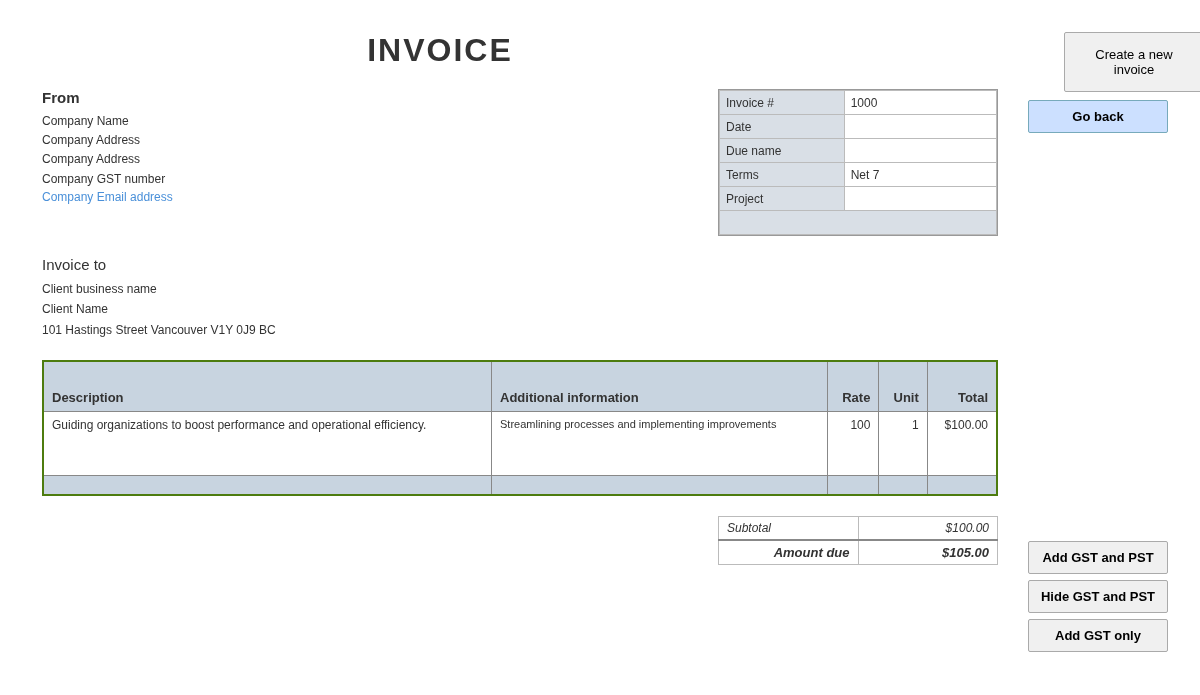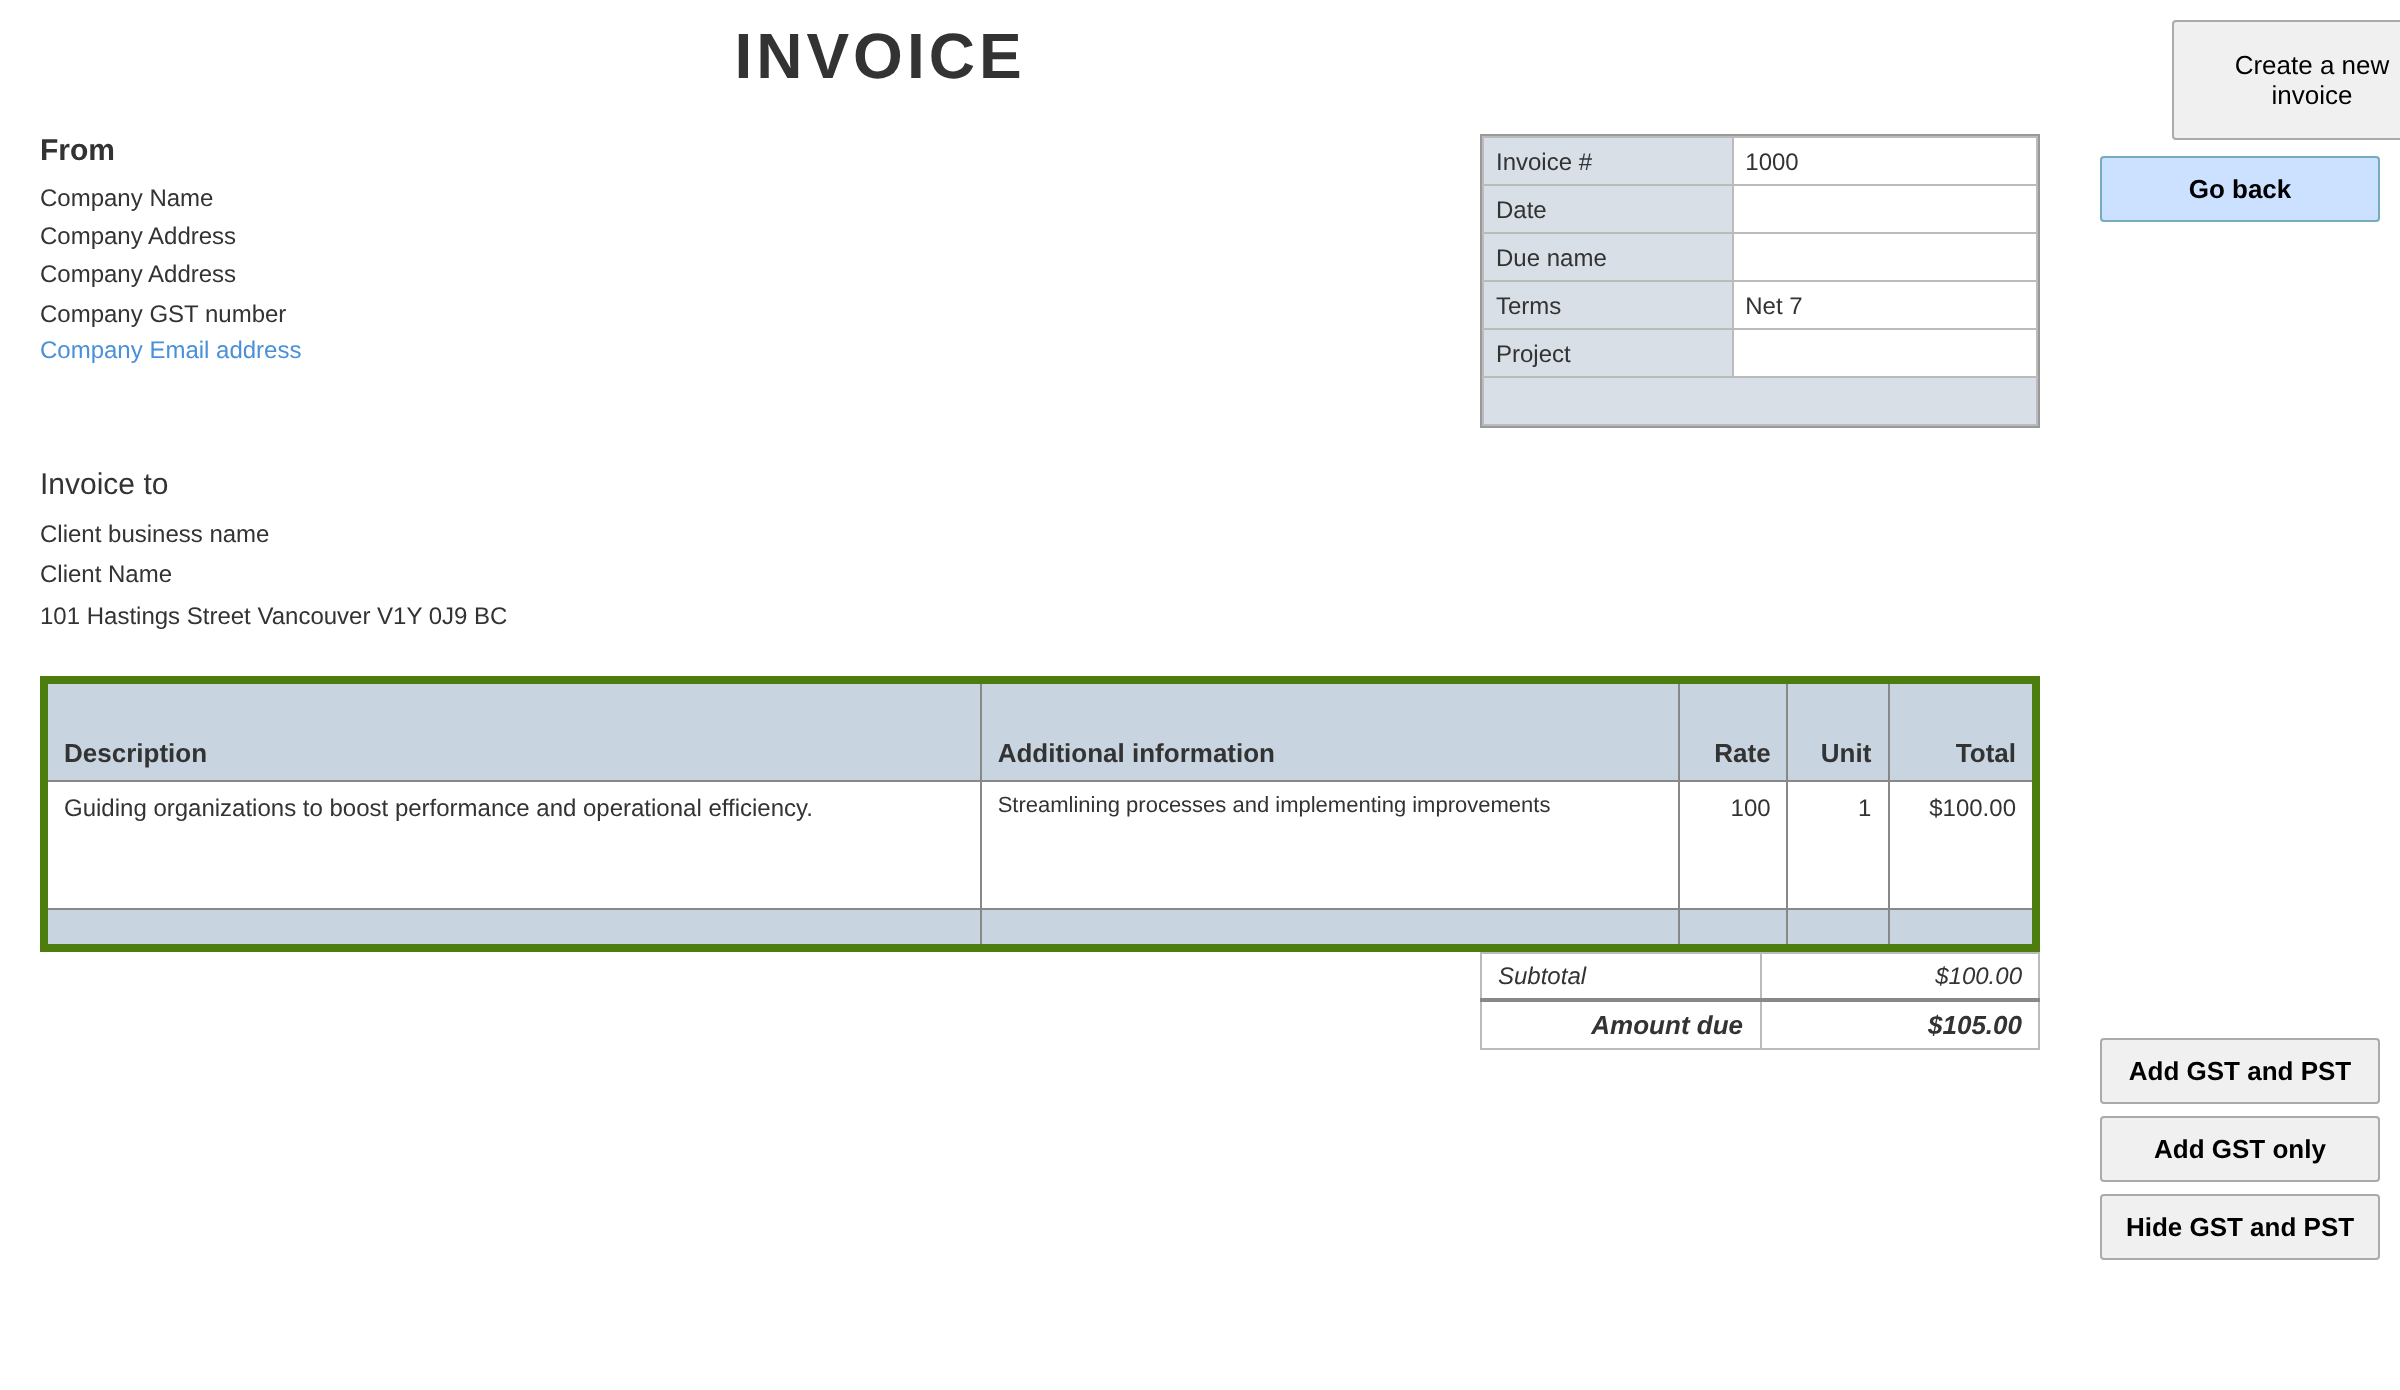--- a/index.html
+++ b/index.html
@@ -1,17 +1,17 @@
 <!DOCTYPE html>
 <html><head>
   <meta charset="utf-8">
   <style>
     * { box-sizing: border-box; margin: 0; padding: 0; }
     body { font-family: Arial, sans-serif; font-size: 13px; background: #fff; color: #333; }
-    .page { display: flex; width: 1200px; min-height: 695px; padding: 0; }
+    .page { display: flex; width: 1200px; min-height: 695px; padding: 22px; }
     .main { flex: 1; padding: 10px 20px; }
     .sidebar { width: 160px; padding: 10px; display: flex; flex-direction: column; gap: 8px; }
 
     .invoice-title { text-align: center; font-size: 32px; font-weight: bold; letter-spacing: 2px; margin-bottom: 20px; padding-right: 160px; }
 
     .top-section { display: flex; gap: 20px; margin-bottom: 20px; }
     .from-section { flex: 1; }
     .from-section h3 { font-weight: bold; font-size: 15px; margin-bottom: 6px; }
     .from-section p { font-size: 12px; line-height: 1.6; color: #333; }
     .from-section a { color: #4a90d9; text-decoration: none; font-size: 12px; }
@@ -20,21 +20,21 @@
     .invoice-fields table { width: 100%; border-collapse: collapse; }
     .invoice-fields table tr td { border: 1px solid #bbb; padding: 4px 6px; font-size: 12px; height: 24px; }
     .invoice-fields table tr td:first-child { background: #d9dfe6; width: 45%; }
     .invoice-fields table tr td:last-child { background: #fff; }
     .invoice-fields table tr:last-child td { background: #d9dfe6; border: 1px solid #bbb; }
 
     .invoice-to-section { margin-bottom: 20px; }
     .invoice-to-section h3 { font-weight: normal; font-size: 15px; margin-bottom: 6px; }
     .invoice-to-section p { font-size: 12px; line-height: 1.7; }
 
-    .items-table { width: 100%; border-collapse: collapse; border: 4px solid #4d7c0f; }
+    .items-table { width: 100%; border-collapse: collapse; border: 2px solid #4d7c0f; margin-bottom: 20px; }
     .items-table th { background: #c8d4e0; border: 1px solid #888; padding: 6px 8px; font-size: 13px; font-weight: bold; text-align: left; }
     .items-table td { border: 1px solid #888; padding: 6px 8px; font-size: 12px; vertical-align: top; }
     .items-table .header-row th { background: #c8d4e0; height: 50px; vertical-align: bottom; }
     .items-table .data-row td { background: #fff; height: 64px; }
     .items-table .footer-row td { background: #c8d4e0; height: 20px; }
     .items-table .rate-col, .items-table .unit-col, .items-table .total-col { text-align: right; }
     .items-table .additional-info { font-size: 11px; }
 
     .totals-table { width: 280px; margin-left: auto; margin-right: 0; border: 1px solid #888; border-collapse: collapse; }
     .totals-table td { padding: 4px 8px; font-size: 12px; border: 1px solid #bbb; font-style: italic; }
@@ -154,17 +154,17 @@
 
   <div class="sidebar">
     <button class="sidebar-btn-primary">
       <span>Create a new</span><br>
       <span>invoice</span>
     </button>
     <button class="sidebar-btn sidebar-btn-active">Go back</button>
 
     <div style="margin-top: auto; display: flex; flex-direction: column; gap: 6px; margin-top: 400px;">
       <button class="sidebar-btn">Add GST and PST</button>
+      <button class="sidebar-btn">Hide GST and PST</button>
       <button class="sidebar-btn">Add GST only</button>
-      <button class="sidebar-btn">Hide GST and PST</button>
     </div>
   </div>
 </div>
 
 </body></html>

